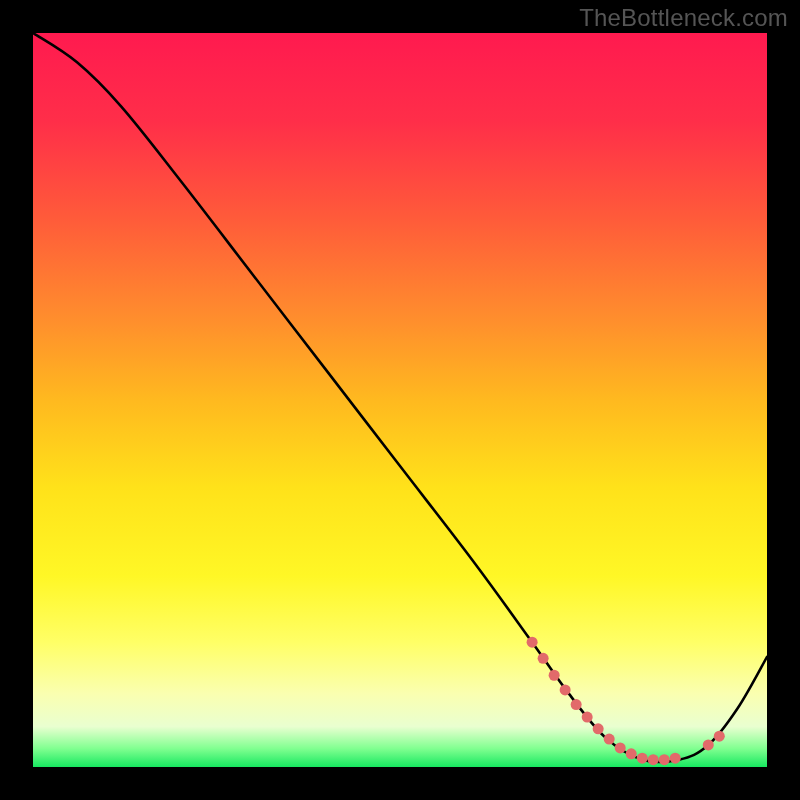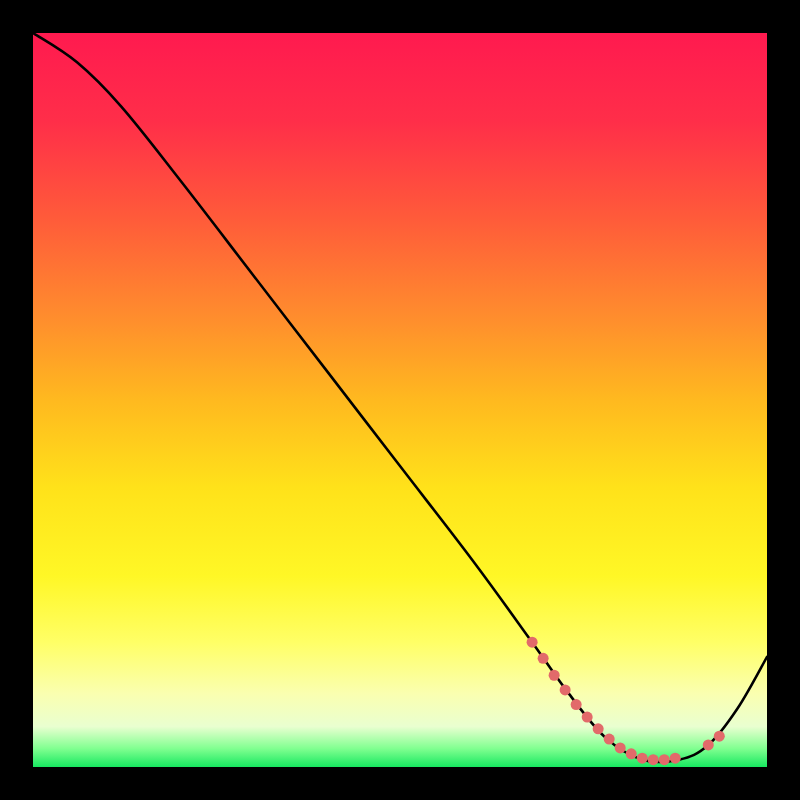--- a/index.html
+++ b/index.html
@@ -43,20 +43,21 @@
     position: absolute;
     inset: 0;
     width: 100%;
     height: 100%;
   }
 </style>
 </head>
 <body>
 
 <div class="frame">
+  <div class="watermark">TheBottleneck.com</div>
 
   <div class="plot">
     <svg class="gradient" viewBox="0 0 100 100" preserveAspectRatio="none">
       <defs>
         <linearGradient id="bg" x1="0" y1="0" x2="0" y2="1">
             <stop offset="0%" stop-color="#ff1a4f"></stop>
             <stop offset="12%" stop-color="#ff2e49"></stop>
             <stop offset="25%" stop-color="#ff5a3a"></stop>
             <stop offset="38%" stop-color="#ff8a2e"></stop>
             <stop offset="50%" stop-color="#ffb91f"></stop>

